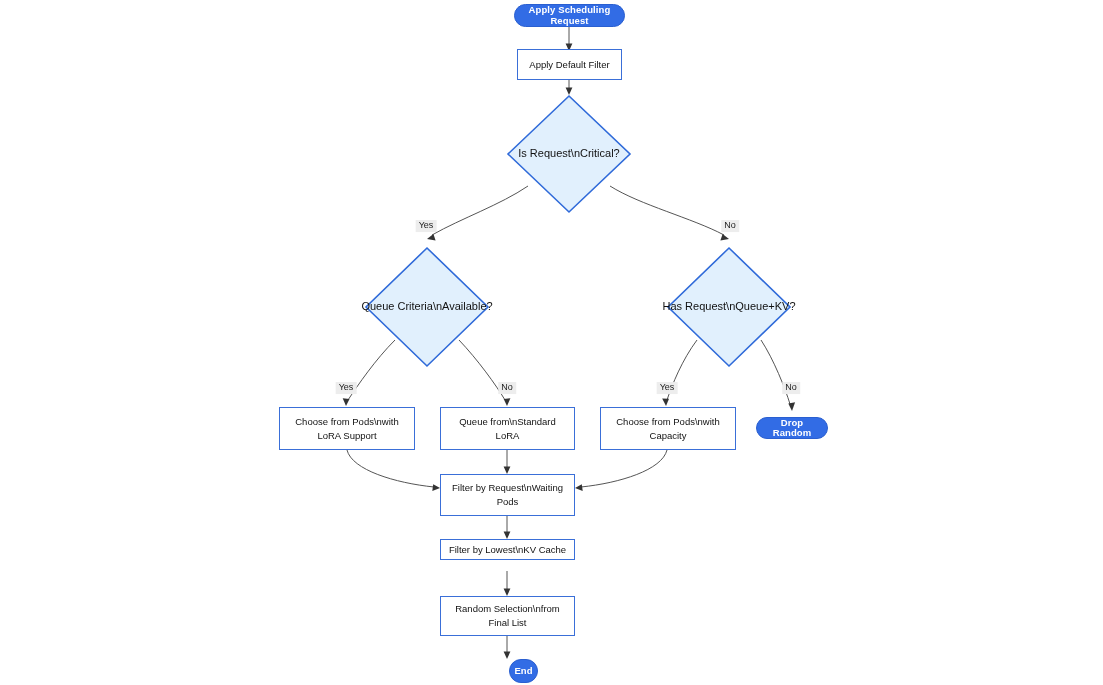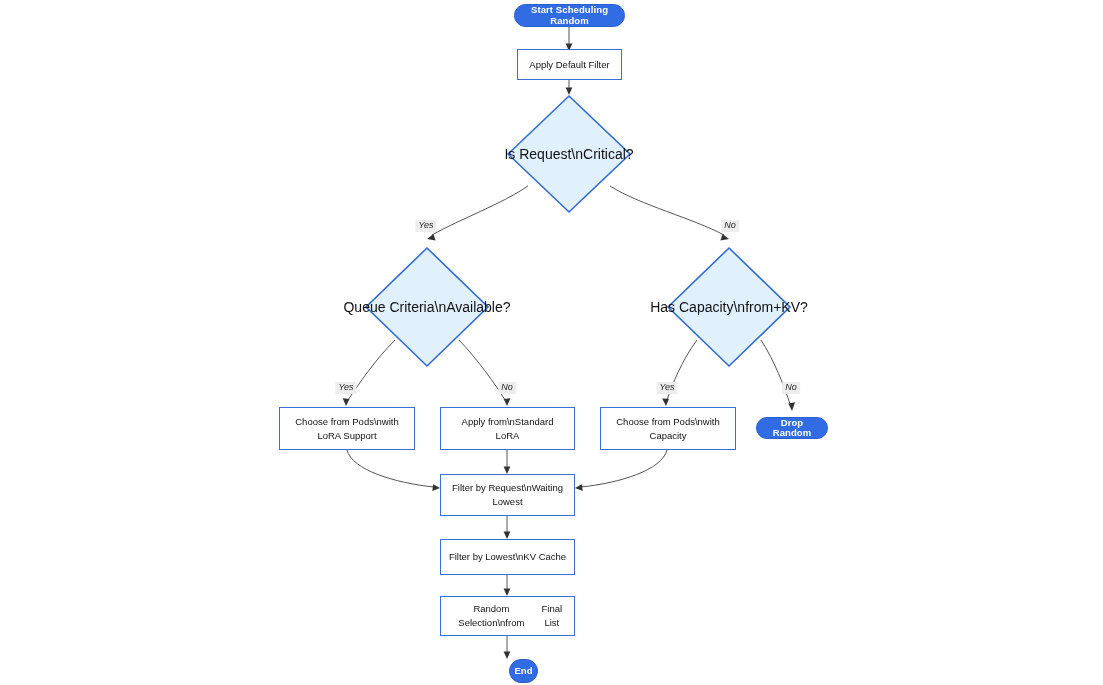--- a/index.html
+++ b/index.html
@@ -83,37 +83,36 @@
   }
   .node-decision-label {
     position: absolute;
     left: 0;
     top: 0;
     width: 100%;
     height: 100%;
     display: flex;
     align-items: center;
     justify-content: center;
-    font-size: 14px;
+    font-size: 11px;
     color: #111111;
     text-align: center;
     line-height: 1.2;
     white-space: nowrap;
   }
   .edge-label {
     position: absolute;
     background: #ededed;
     color: #222222;
     font-size: 9px;
     line-height: 1.1;
     padding: 1px 3px;
     pointer-events: auto;
     transform: translate(-50%, -50%);
     white-space: nowrap;
-    font-style: italic;
   }
 </style>
 </head>
 <body>
 
 <svg id="flow-canvas" viewBox="0 0 1103 685">
 
   <g>
     <path class="edge-path" d="M569,27 L569,45"></path>
     <polygon class="arrow-head" points="569,51 565.6,43.5 572.4,43.5"></polygon>
@@ -181,21 +180,21 @@
 
   <g>
     <path class="edge-path" d="M507,636 L507,652"></path>
     <polygon class="arrow-head" points="507,659 503.6,651.5 510.4,651.5"></polygon>
   </g>
 </svg>
 
 <div class="node-layer">
 
   <div class="node node-terminal" style="left:514px; top:4px; width:111px; height:23px;">
-    <span>Start Scheduling Random</span>
+    <span>Apply Scheduling Request</span>
   </div>
 
   <div class="node node-process" style="left:517px; top:49px; width:105px; height:31px;text-align:right;">
     <span>Apply Default Filter</span>
   </div>
 
   <div class="node-decision-wrap" style="left:506px; top:94px; width:126px; height:120px;">
     <svg width="126" height="120" viewBox="0 0 126 120">
       <polygon class="diamond-shape" points="63,2 124,60 63,118 2,60"></polygon>
     </svg>
@@ -206,52 +205,52 @@
     <svg width="126" height="122" viewBox="0 0 126 122">
       <polygon class="diamond-shape" points="63,2 124,61 63,120 2,61"></polygon>
     </svg>
     <div class="node-decision-label">Queue Criteria\nAvailable?</div>
   </div>
 
   <div class="node-decision-wrap" style="left:666px; top:246px; width:126px; height:122px;">
     <svg width="126" height="122" viewBox="0 0 126 122">
       <polygon class="diamond-shape" points="63,2 124,61 63,120 2,61"></polygon>
     </svg>
-    <div class="node-decision-label">Has Capacity\nfrom+KV?</div>
+    <div class="node-decision-label">Has Request\nQueue+KV?</div>
   </div>
 
   <div class="node node-process" style="left:279px; top:407px; width:136px; height:43px; flex-direction:column;">
     <span>Choose from Pods\nwith</span>
     <span>LoRA Support</span>
   </div>
 
   <div class="node node-process" style="left:440px; top:407px; width:135px; height:43px; flex-direction:column;">
-    <span>Apply from\nStandard</span>
+    <span>Queue from\nStandard</span>
     <span>LoRA</span>
   </div>
 
   <div class="node node-process" style="left:600px; top:407px; width:136px; height:43px; flex-direction:column;">
     <span>Choose from Pods\nwith</span>
     <span>Capacity</span>
   </div>
 
   <div class="node node-terminal" style="left:756px; top:417px; width:72px; height:22px;">
     <span>Drop Random</span>
   </div>
 
   <div class="node node-process" style="left:440px; top:474px; width:135px; height:42px; flex-direction:column;">
     <span>Filter by Request\nWaiting</span>
-    <span>Lowest</span>
-  </div>
-
-  <div class="node node-process" style="left:440px; top:539px; width:135px; height:36px;">
+    <span>Pods</span>
+  </div>
+
+  <div class="node node-process" style="left:440px; top:539px; width:135px; height:21px;">
     <span>Filter by Lowest\nKV Cache</span>
   </div>
 
-  <div class="node node-process" style="left:440px; top:596px; width:135px; height:40px; flex-direction:row;">
+  <div class="node node-process" style="left:440px; top:596px; width:135px; height:40px; flex-direction:column;">
     <span>Random Selection\nfrom</span>
     <span>Final List</span>
   </div>
 
   <div class="node node-terminal" style="left:509px; top:659px; width:29px; height:24px;">
     <span>End</span>
   </div>
 
   <div class="edge-label" style="left:426px; top:226px;">
     <span>Yes</span>

